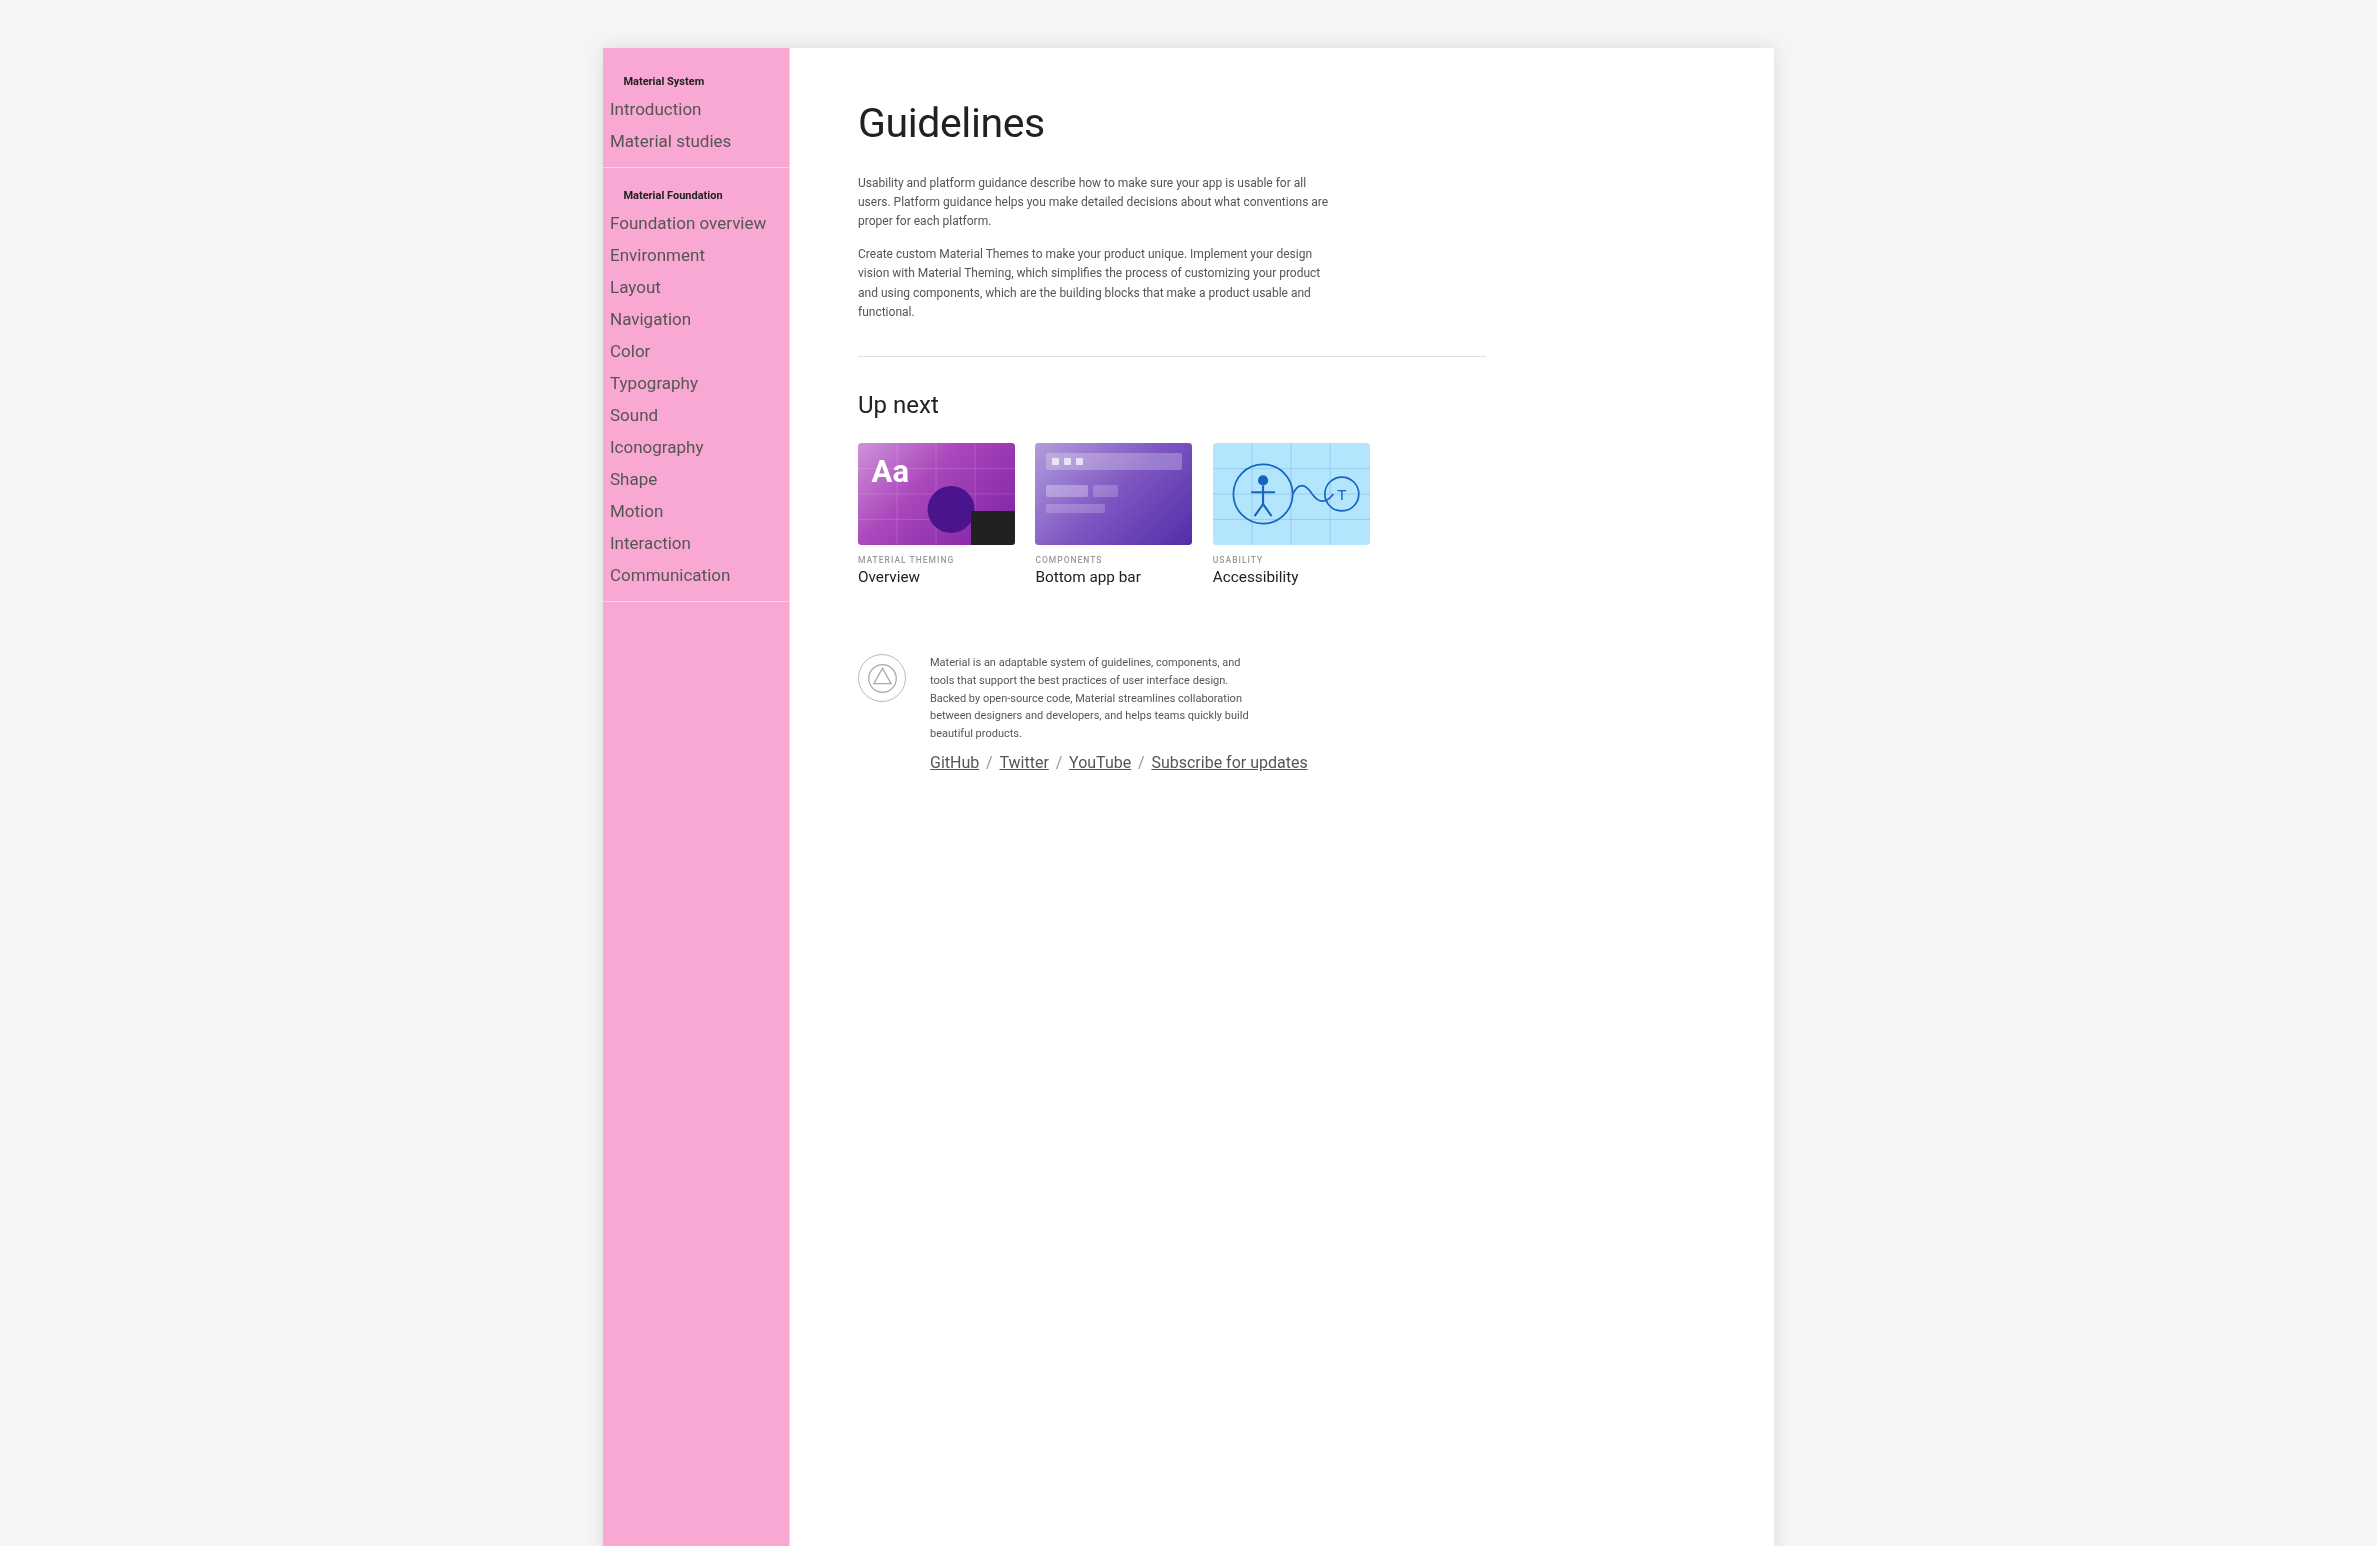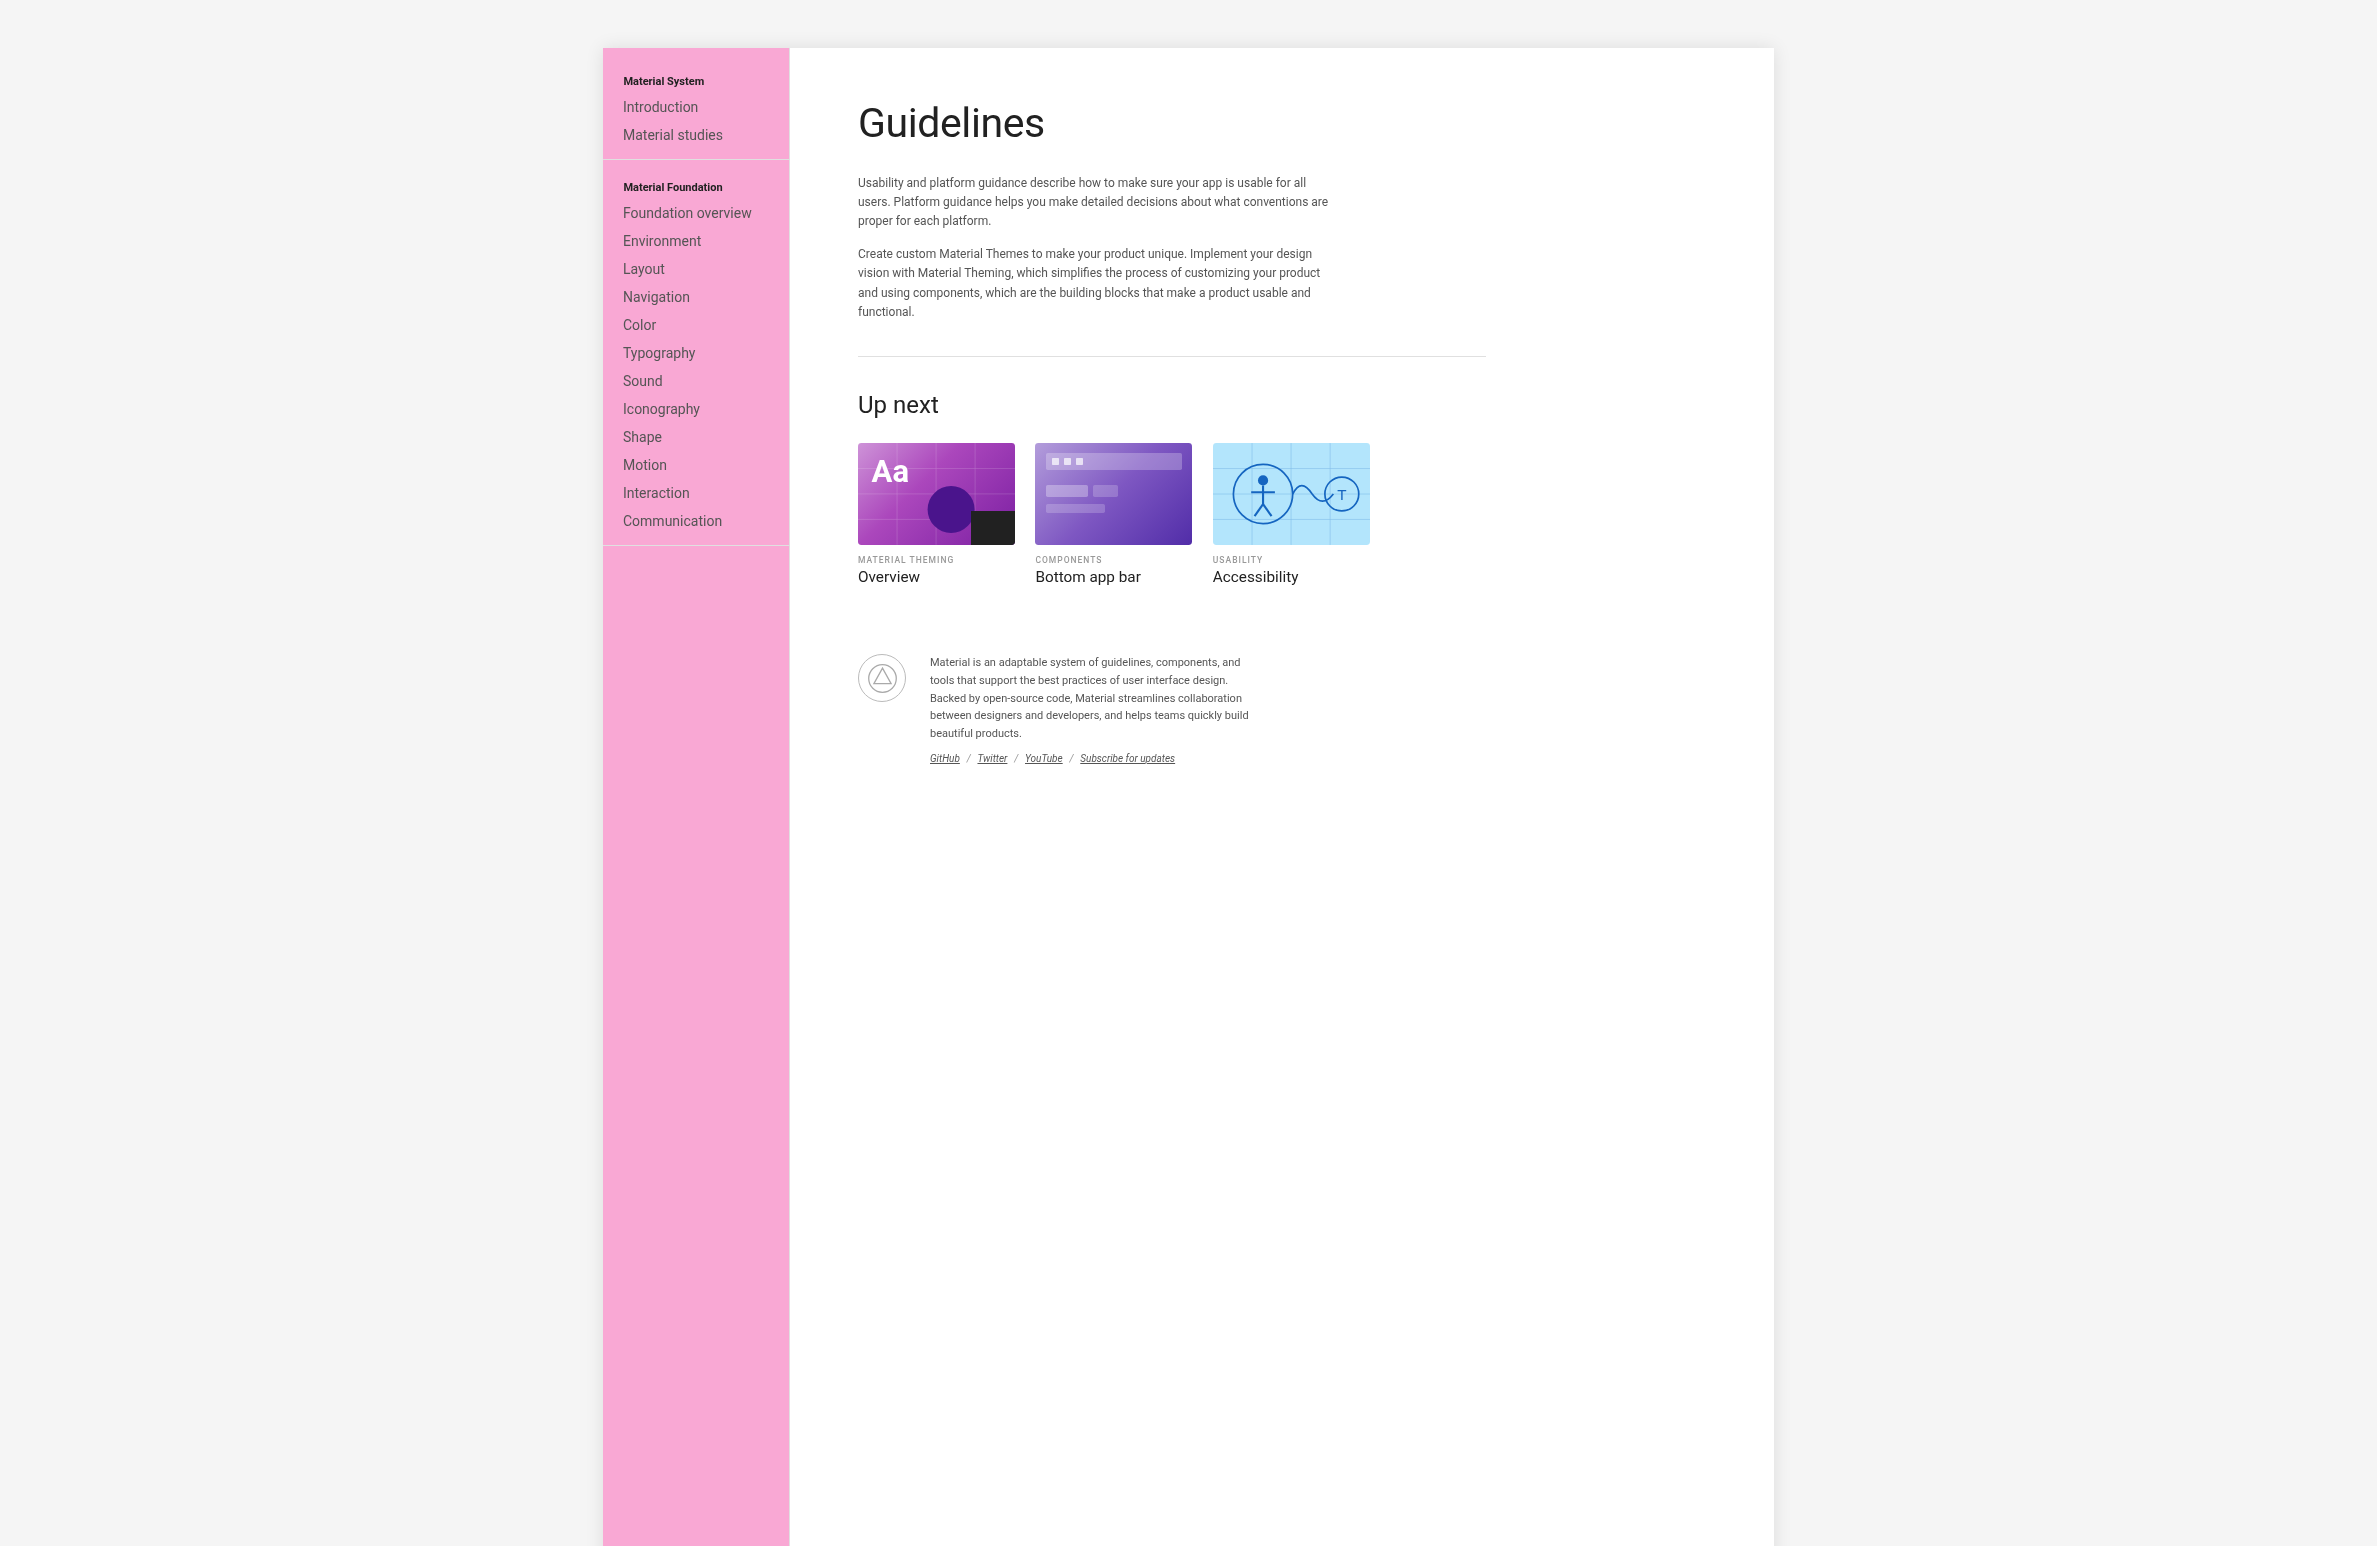--- a/index.html
+++ b/index.html
@@ -89,22 +89,22 @@
     }
     .sidebar-section-title {
       font-size: 11px;
       font-weight: 700;
       color: #212121;
       padding: 10.2px 20.4px 5.1px 20.4px;
       display: block;
     }
     .sidebar-item {
       display: block;
-      padding: 6px 20px;
-      font-size: 14px;
+      padding: 6px 7px;
+      font-size: 17px;
       color: #555;
       cursor: pointer;
       text-decoration: none;
     }
     .sidebar-item.active {
       background: #e8e8e8;
       color: #212121;
       font-weight: 500;
     }
     .sidebar-divider {
@@ -288,22 +288,21 @@
     .footer-text {
       font-size: 11px;
       line-height: 1.6;
       color: #555;
       max-width: 323px;
     }
     .footer-links {
       display: flex;
       gap: 6.8px;
       margin-top: 10.2px;
-      font-size: 10px;
-      font-style: italic;
+      font-size: 16px;
     }
     .footer-link {
       color: #555;
       text-decoration: underline;
       cursor: pointer;
     }
     .footer-sep {
       color: #999;
     }
 

